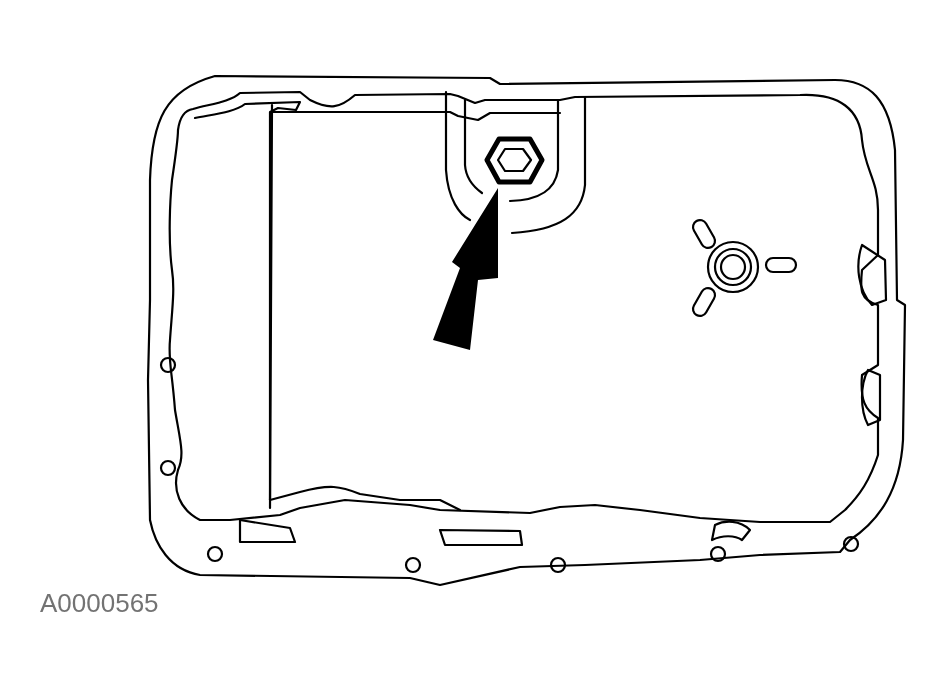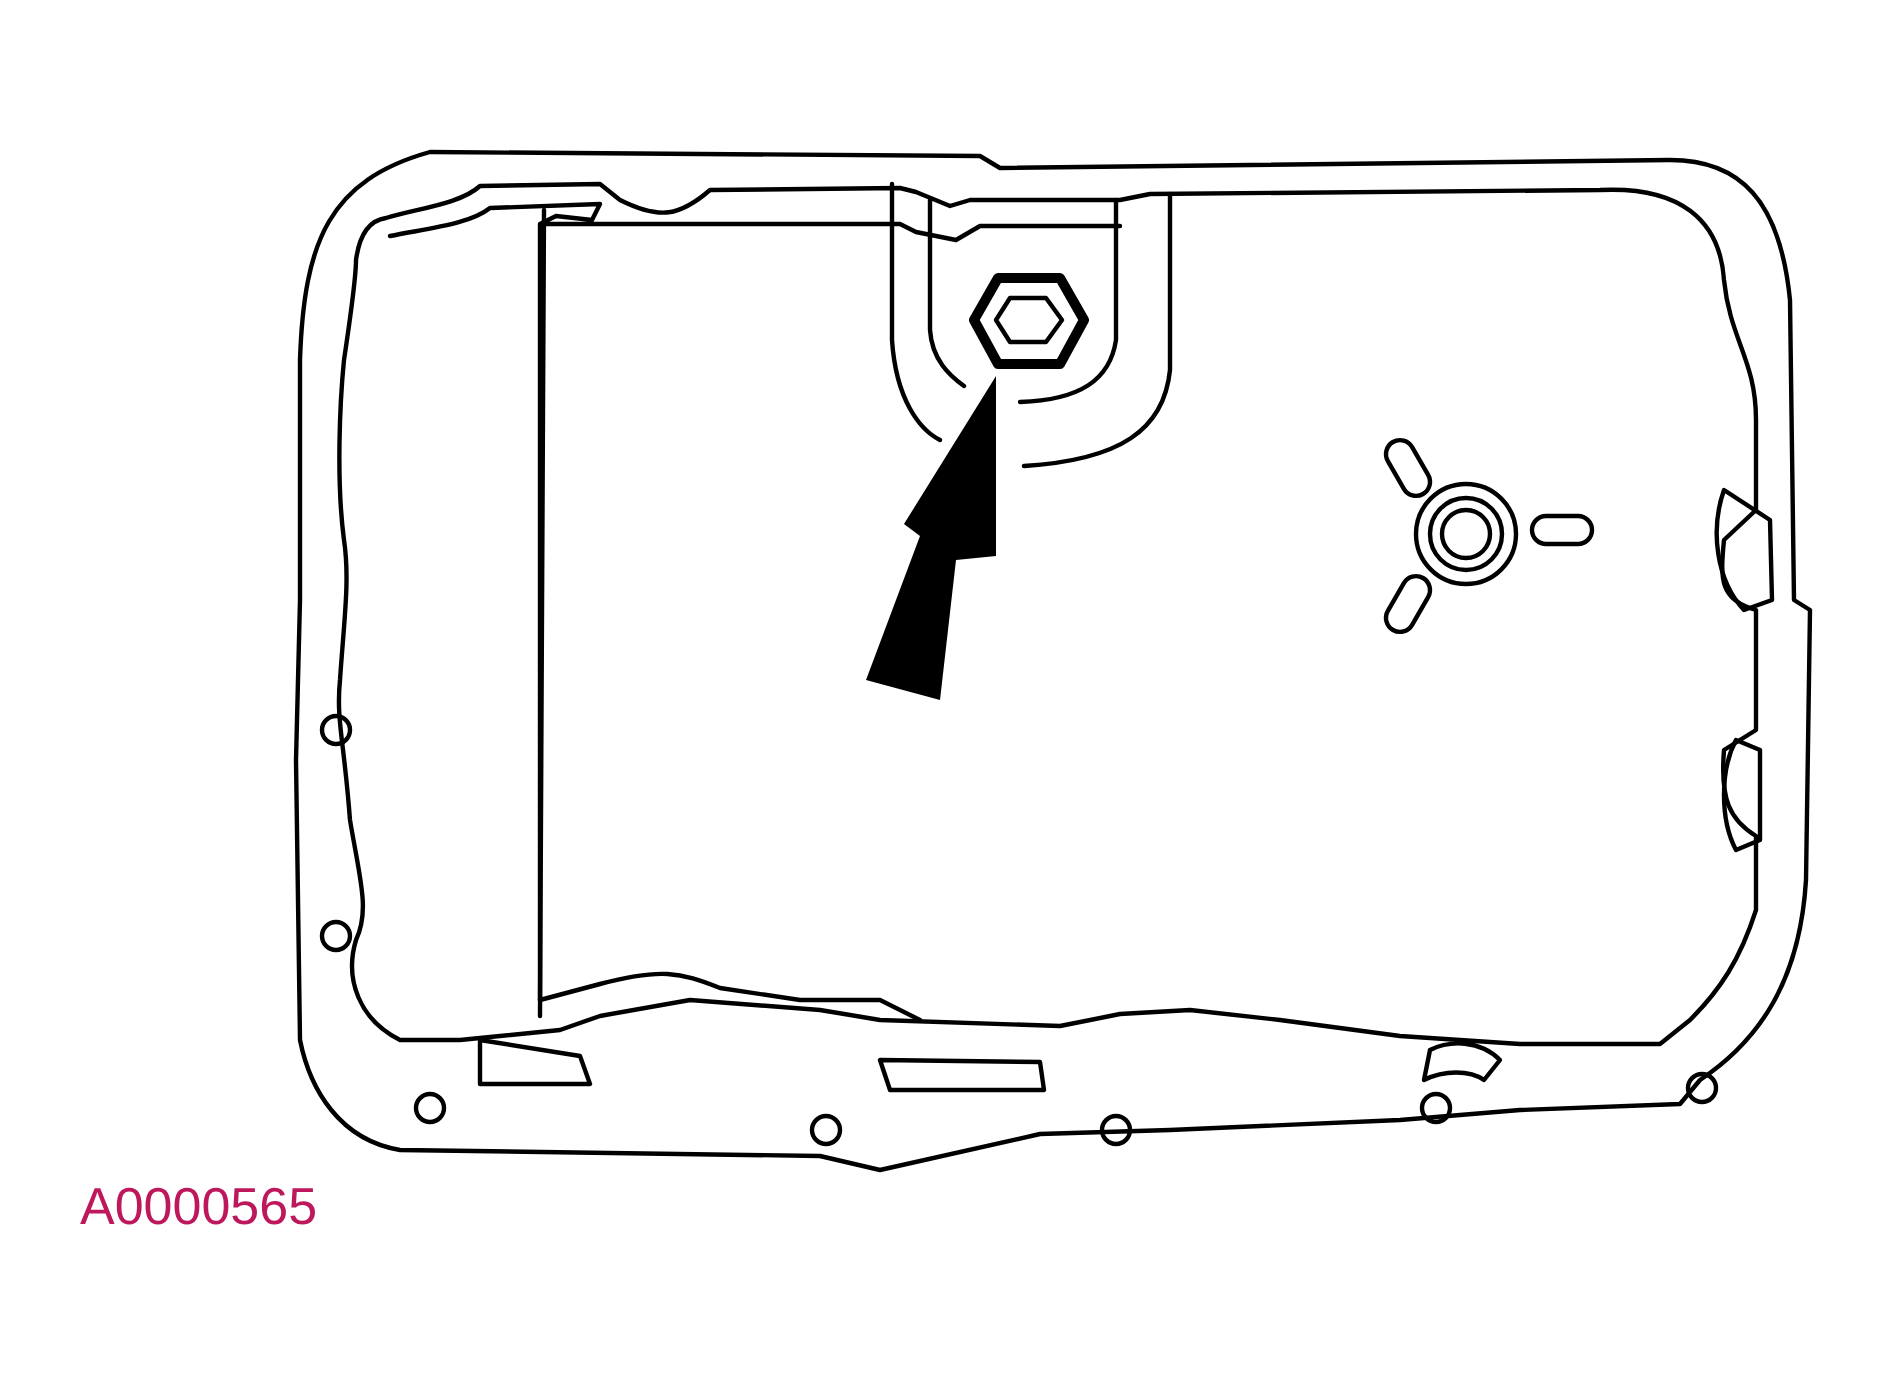--- a/index.html
+++ b/index.html
@@ -3,21 +3,21 @@
   <meta charset="utf-8">
   <style>
     html, body { margin: 0; padding: 0; background: #ffffff; }
     body { width: 945px; height: 689px; position: relative; overflow: hidden; }
     #diagram { position: absolute; left: 0; top: 0; width: 945px; height: 689px; }
     #diagram .ln { fill: none; stroke: #000; stroke-width: 2.2; stroke-linejoin: round; stroke-linecap: round; }
     #diagram .thick { fill: none; stroke: #000; stroke-width: 5; stroke-linejoin: round; }
     #diagram .solid { fill: #000; stroke: none; }
     .caption {
       position: absolute; left: 40px; top: 588px;
-      font-family: "Liberation Sans", sans-serif; font-size: 26px; color: #be185d;
+      font-family: "Liberation Sans", sans-serif; font-size: 26px; color: #737373;
       letter-spacing: 0px;
     }
   </style>
 </head>
 <body>
 
 <svg id="diagram" viewBox="0 0 945 689" xmlns="http://www.w3.org/2000/svg">
 
   <path class="ln" d="M215,76 L490,78 L500,84 L835,80
            C870,80 890,100 895,150 L897,300 L905,305 L903,440

